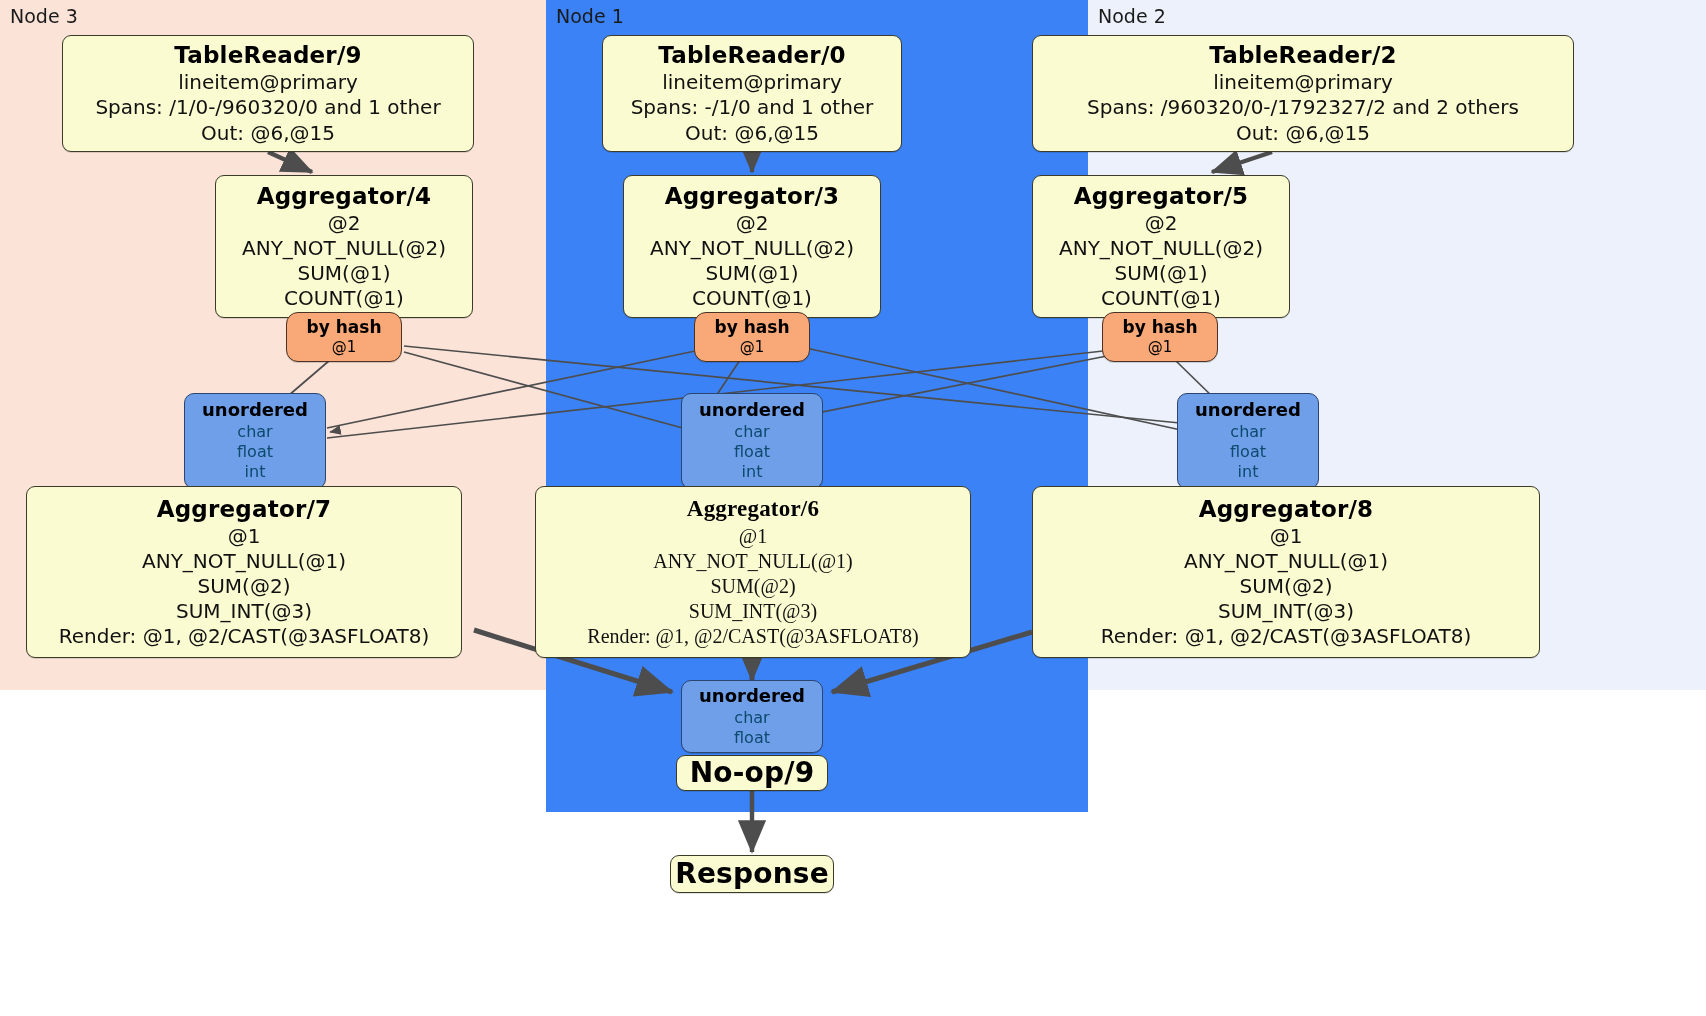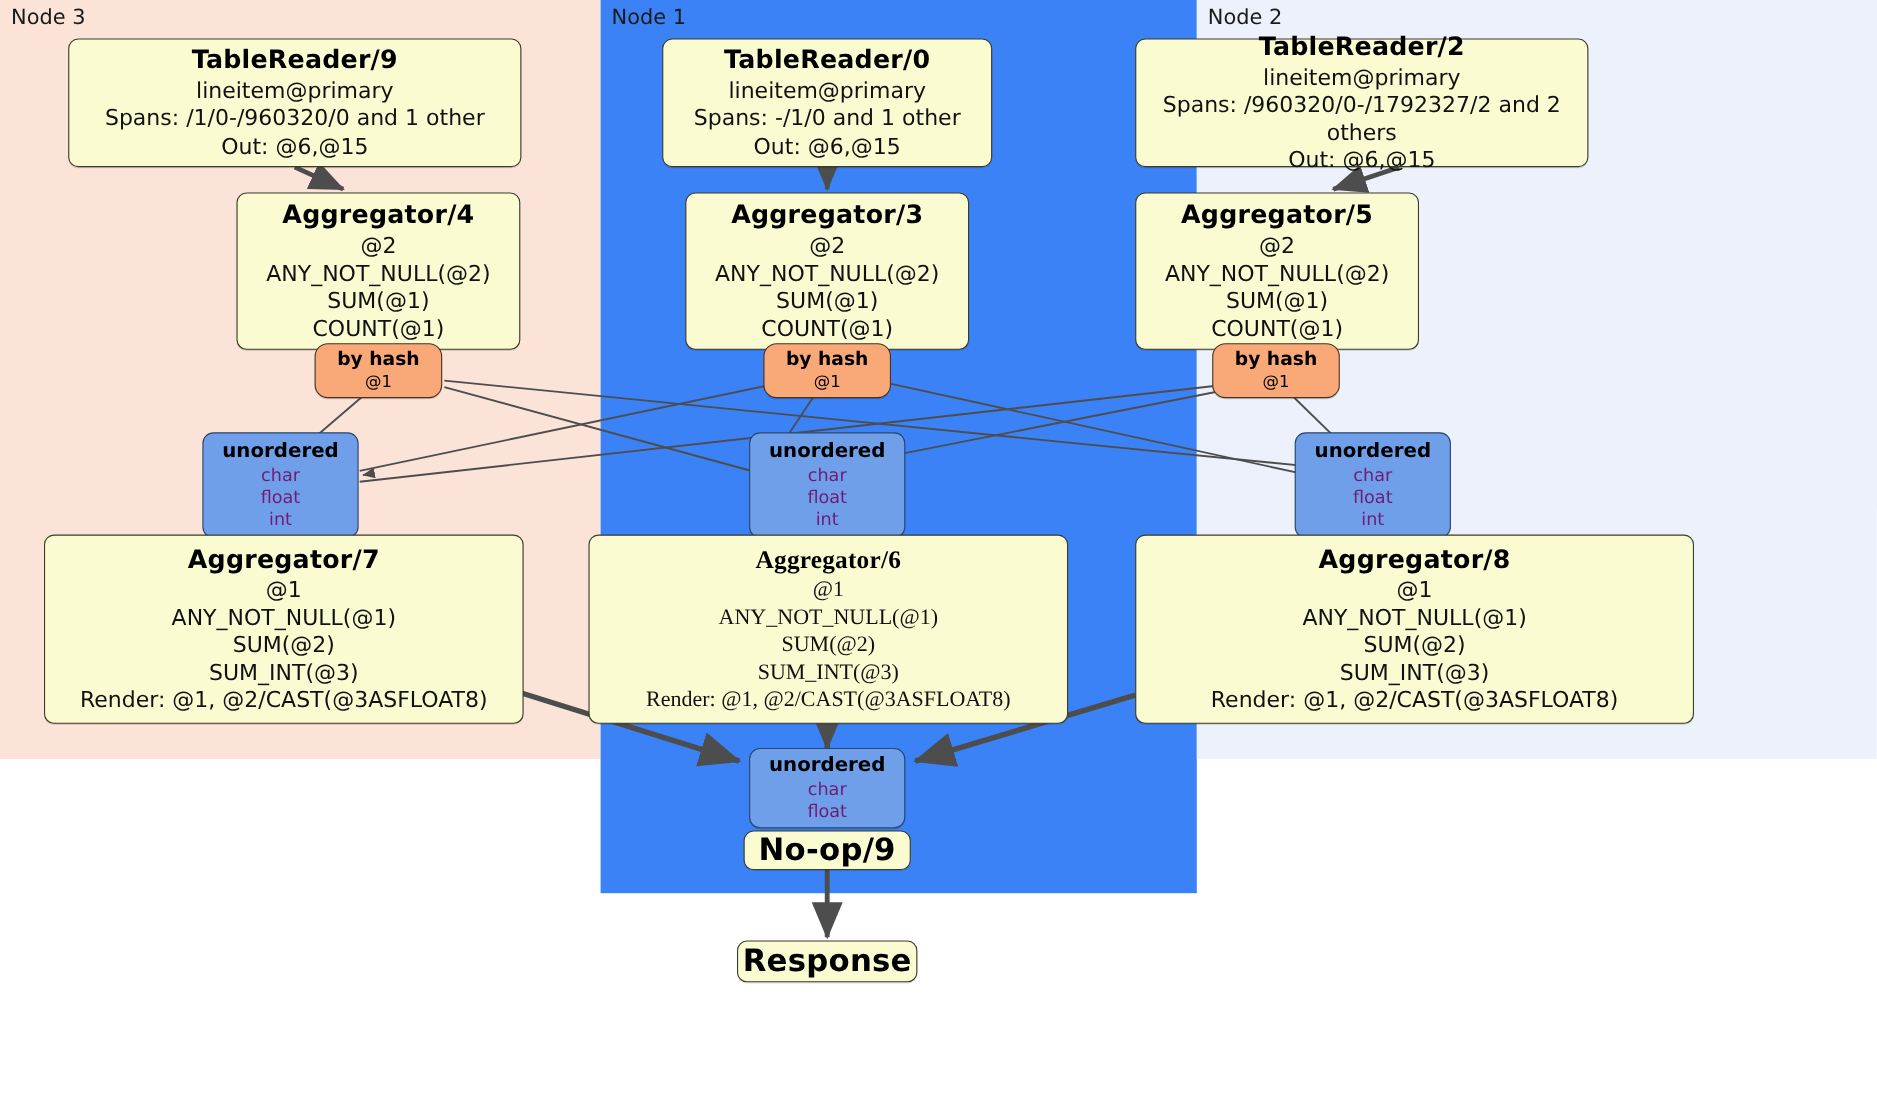--- a/index.html
+++ b/index.html
@@ -32,21 +32,21 @@
   .proc .det{font-size:20px;color:#111;}
 
   .router{background:#f9a877;border:1.4px solid #4a3326;border-radius:12px;
           box-shadow:0 1px 0 rgba(0,0,0,.15);}
   .router .ttl{font-weight:bold;font-size:17px;color:#000;}
   .router .det{font-size:15px;color:#000;}
 
   .sync{background:#6f9fe8;border:1.4px solid #2a456e;border-radius:10px;
         box-shadow:0 1px 0 rgba(0,0,0,.15);}
   .sync .ttl{font-weight:bold;font-size:18px;color:#000;}
-  .sync .det{font-size:16px;color:#701a75;}
+  .sync .det{font-size:16px;color:#0c4a6e;}
 
   .small-proc .ttl{font-size:28px;}
 </style>
 </head>
 <body>
 
 <div id="stage">
 
   <div class="cluster" id="cluster-node3">
     <span class="cluster-label">Node 3</span>
@@ -125,21 +125,21 @@
     <div class="det">@1</div>
   </div>
 
   <div class="node sync" style="left:184px;top:393px;width:142px;height:96px;">
     <div class="ttl">unordered</div>
     <div class="det">char</div>
     <div class="det">float</div>
     <div class="det">int</div>
   </div>
 
-  <div class="node proc" style="left:40px;top:486px;width:436px;height:172px;">
+  <div class="node proc" style="left:26px;top:486px;width:436px;height:172px;">
     <div class="ttl">Aggregator/7</div>
     <div class="det">@1</div>
     <div class="det">ANY_NOT_NULL(@1)</div>
     <div class="det">SUM(@2)</div>
     <div class="det">SUM_INT(@3)</div>
     <div class="det">Render: @1, @2/CAST(@3ASFLOAT8)</div>
   </div>
 
   <div class="node proc" style="left:602px;top:35px;width:300px;height:117px;">
     <div class="ttl">TableReader/0</div>
@@ -184,21 +184,21 @@
   </div>
 
   <div class="node proc small-proc" style="left:676px;top:755px;width:152px;height:36px;">
     <div class="ttl">No-op/9</div>
   </div>
 
   <div class="node proc small-proc" style="left:670px;top:855px;width:164px;height:38px;">
     <div class="ttl">Response</div>
   </div>
 
-  <div class="node proc" style="left:1032px;top:35px;width:412px;height:117px;text-align:center;">
+  <div class="node proc" style="left:1032px;top:35px;width:542px;height:117px;text-align:center;">
     <div class="ttl">TableReader/2</div>
     <div class="det">lineitem@primary</div>
     <div class="det">Spans: /960320/0-/1792327/2 and 2 others</div>
     <div class="det">Out: @6,@15</div>
   </div>
 
   <div class="node proc" style="left:1032px;top:175px;width:258px;height:143px;">
     <div class="ttl">Aggregator/5</div>
     <div class="det">@2</div>
     <div class="det">ANY_NOT_NULL(@2)</div>

